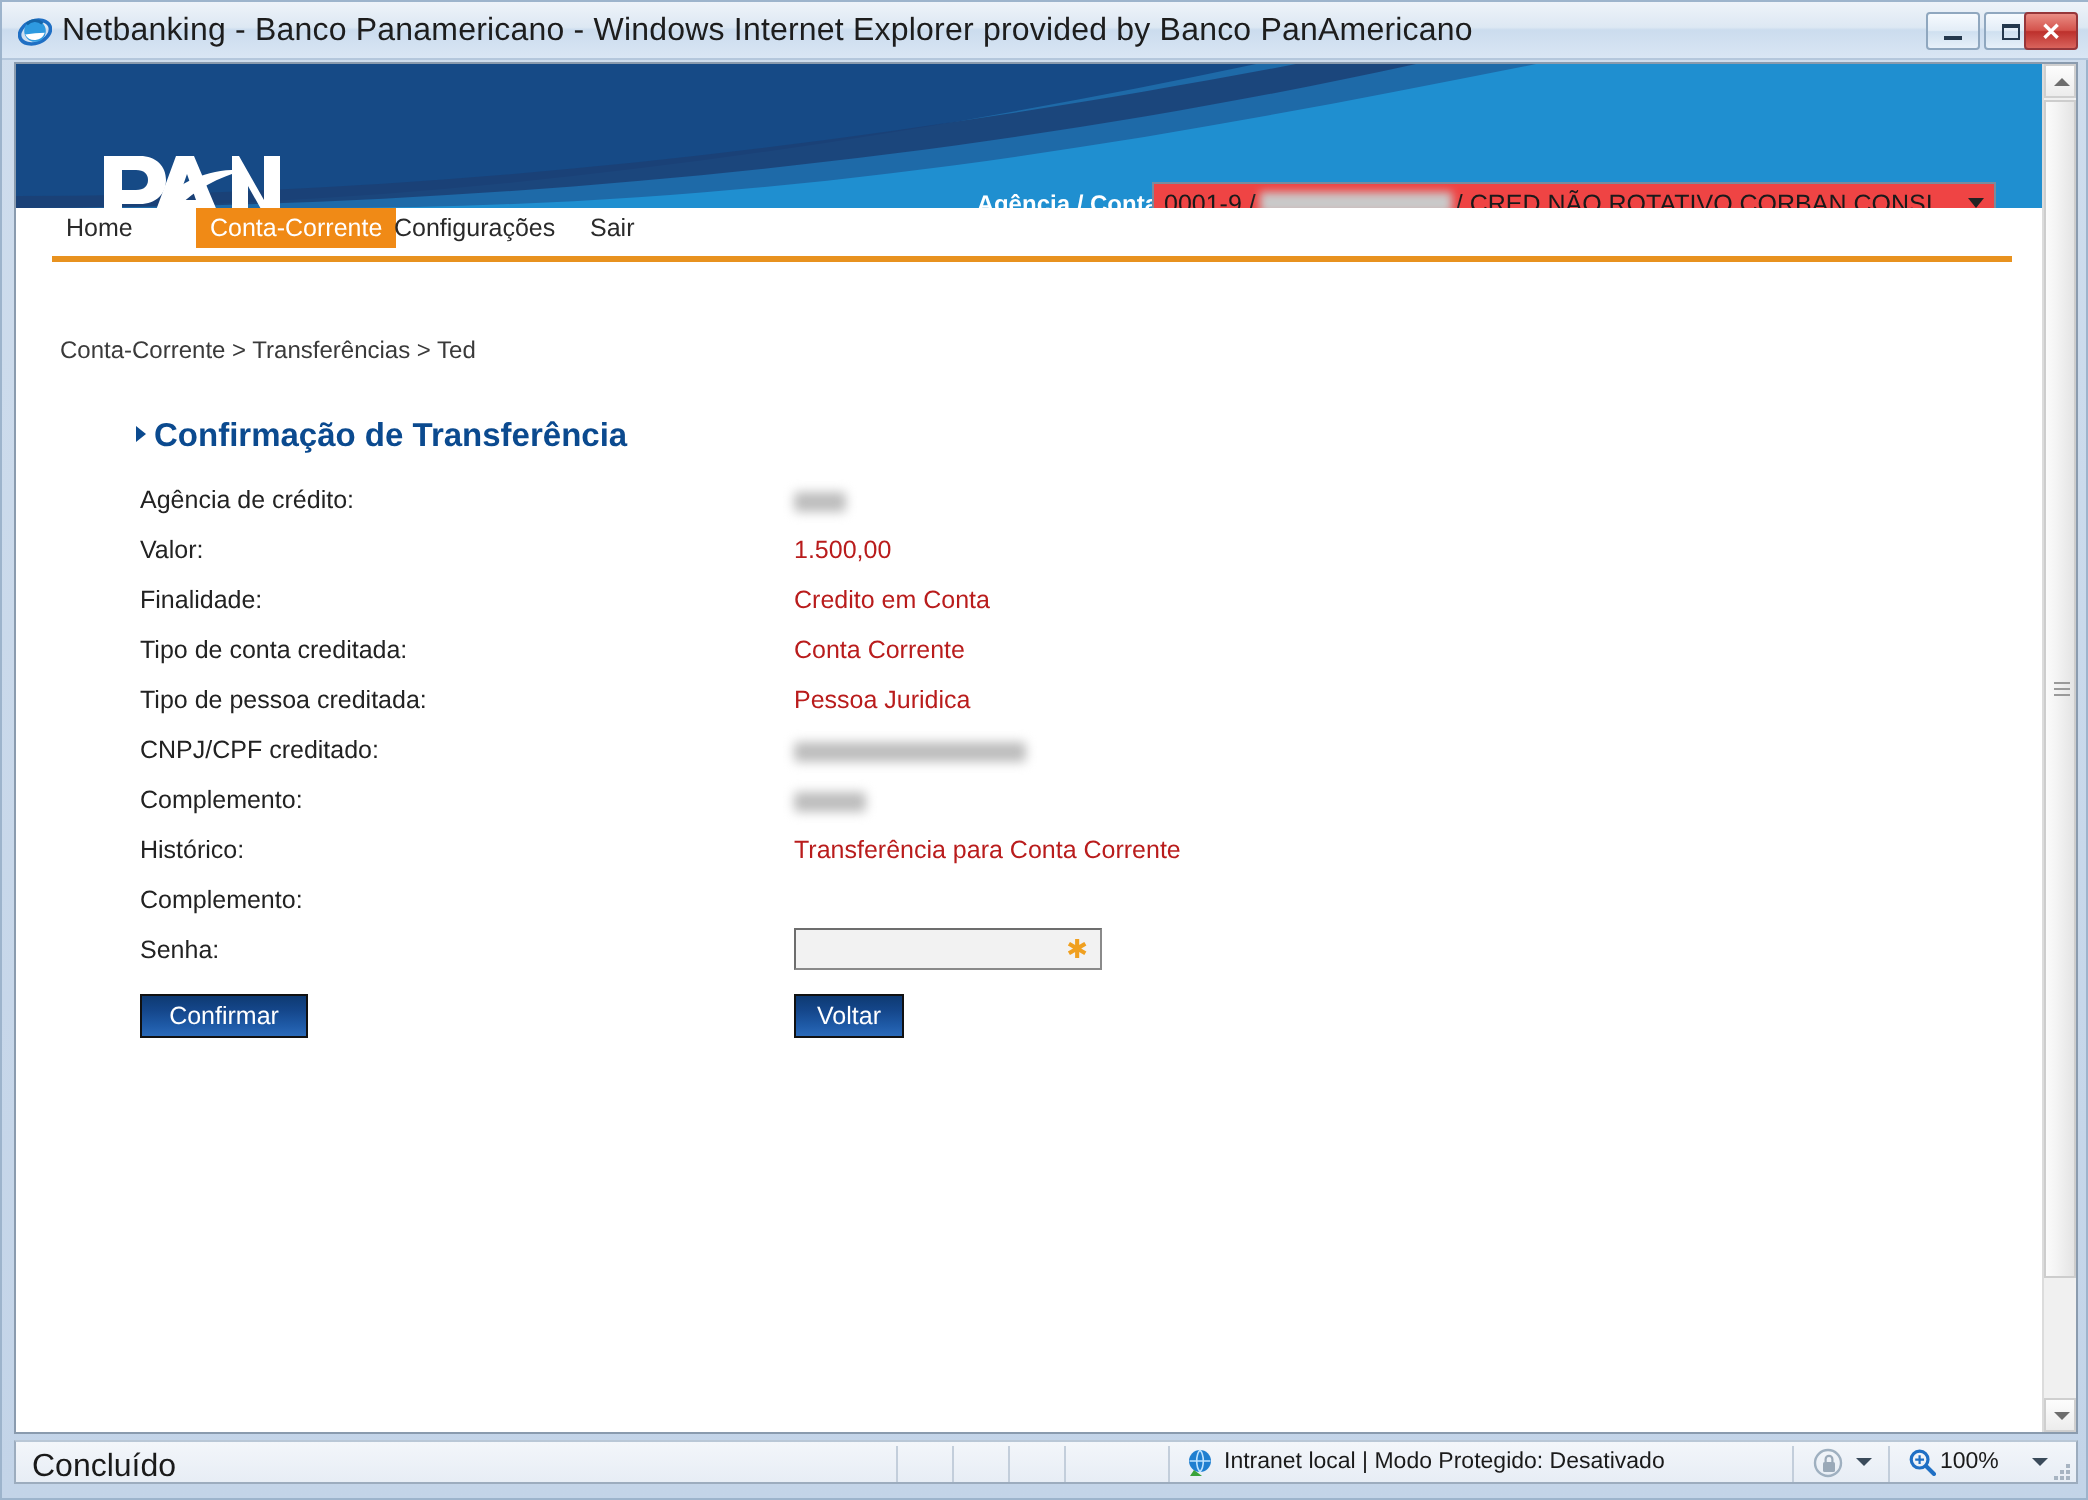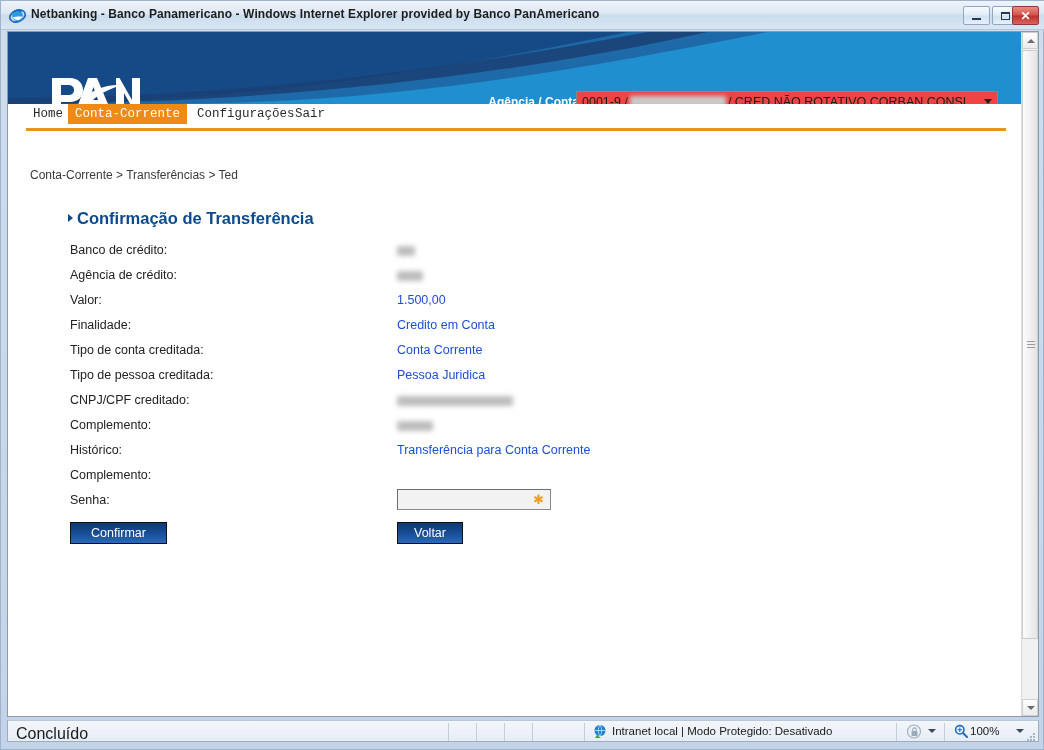--- a/index.html
+++ b/index.html
@@ -25,24 +25,23 @@
     width: 1044px; height: 29px;
     background: linear-gradient(to bottom, #eef3f9 0%, #dde8f3 45%, #cbdcee 50%, #d9e6f4 100%);
     border-bottom: 1px solid #b4c7dc;
   }
   #ie-icon {
     position: absolute; left: 8px; top: 6px;
     width: 17px; height: 17px;
   }
   #title-text {
     position: absolute; left: 30px; top: 6px;
-    font-size: 12px; color: #1d1d1d;
+    font-size: 16px; color: #1d1d1d;
     white-space: nowrap;
     letter-spacing: 0.1px;
-    font-weight: bold;
   }
   .winbtn {
     position: absolute; top: 5px;
     width: 27px; height: 19px;
     border: 1px solid #8fa7bf;
     border-radius: 2px;
     background: linear-gradient(to bottom, #f6fafe 0%, #e3edf7 48%, #cfe0f0 52%, #e7f0f9 100%);
     cursor: default;
   }
   #btn-min  { left: 962px; }
@@ -121,21 +120,20 @@
     border-left: 4px solid transparent;
     border-right: 4px solid transparent;
     border-top: 5px solid #222;
   }
 
   
   #navbar {
     position: absolute; left: 0; top: 72px;
     width: 1015px; height: 26px;
     background: #ffffff;
-    font-family: Liberation Mono, monospace;
   }
   .navitem {
     position: absolute; top: 0;
     height: 20px; line-height: 20px;
     font-size: 12.5px; color: #2a2a2a;
     padding: 0 7px;
     white-space: nowrap;
     cursor: pointer;
   }
   .navitem.active {
@@ -177,21 +175,21 @@
     position: relative;
     height: 25px;
   }
   .lbl {
     position: absolute; left: 0; top: 1px;
     font-size: 12.5px; color: #222222;
     white-space: nowrap;
   }
   .val {
     position: absolute; left: 327px; top: 1px;
-    font-size: 12.5px; color: #1d4ed8;
+    font-size: 12.5px; color: #b91c1c;
     white-space: nowrap;
   }
   .redact {
     display: inline-block;
     background: #bdbdbd;
     border-radius: 2px;
     filter: blur(2.6px);
     vertical-align: middle;
   }
 
@@ -217,22 +215,22 @@
     border: 1px solid #111111;
     background: linear-gradient(to bottom, #0e3a72 0%, #14468a 35%, #1f5ba8 75%, #2a6ab8 100%);
     color: #ffffff;
     font-size: 12.5px;
     line-height: 20px;
     text-align: center;
     padding: 0 10px;
     cursor: pointer;
     white-space: nowrap;
   }
-  #btn-confirmar { left: 0px; width: 97px; }
-  #btn-voltar    { left: 327px; width: 66px; }
+  #btn-confirmar { left: 0px; width: 84px; }
+  #btn-voltar    { left: 327px; width: 55px; }
 
   
   #vscroll {
     position: absolute; right: 0; top: 0;
     width: 17px; height: 684px;
     background: #f0f0f0;
     border-left: 1px solid #dcdcdc;
   }
   .sb-btn {
     position: absolute; left: 0;
@@ -375,38 +373,34 @@
         <span id="acct-label">Agência / Conta:</span>
 
         <div id="acct-select">
           <span>0001-9 /</span><span id="acct-redact"></span><span>/ CRED NÃO ROTATIVO CORBAN CONSI</span>
           <span id="acct-arrow"></span>
         </div>
       </div>
 
       <div id="navbar">
         <div class="navitem" style="left:18px;">Home</div>
-        <div class="navitem active" style="left:60px;">Conta-Corrente</div>
+        <div class="navitem active" style="left:90px;">Conta-Corrente</div>
         <div class="navitem" style="left:182px;">Configurações</div>
         <div class="navitem" style="left:280px;">Sair</div>
         <div id="nav-underline"></div>
       </div>
 
       <div id="breadcrumb">Conta-Corrente &gt; Transferências &gt; Ted</div>
 
       <div id="page-title-row">
         <span id="title-caret"></span><span>Confirmação de Transferência</span>
       </div>
 
       <div id="form">
 
-        <div class="row">
-          <span class="lbl">Banco de crédito:</span>
-          <span class="val"><i class="redact" style="width:18px;height:10px;"></i></span>
-        </div>
 
         <div class="row">
           <span class="lbl">Agência de crédito:</span>
           <span class="val"><i class="redact" style="width:26px;height:10px;"></i></span>
         </div>
 
 
         <div class="row">
           <span class="lbl">Valor:</span>
           <span class="val">1.500,00</span>

